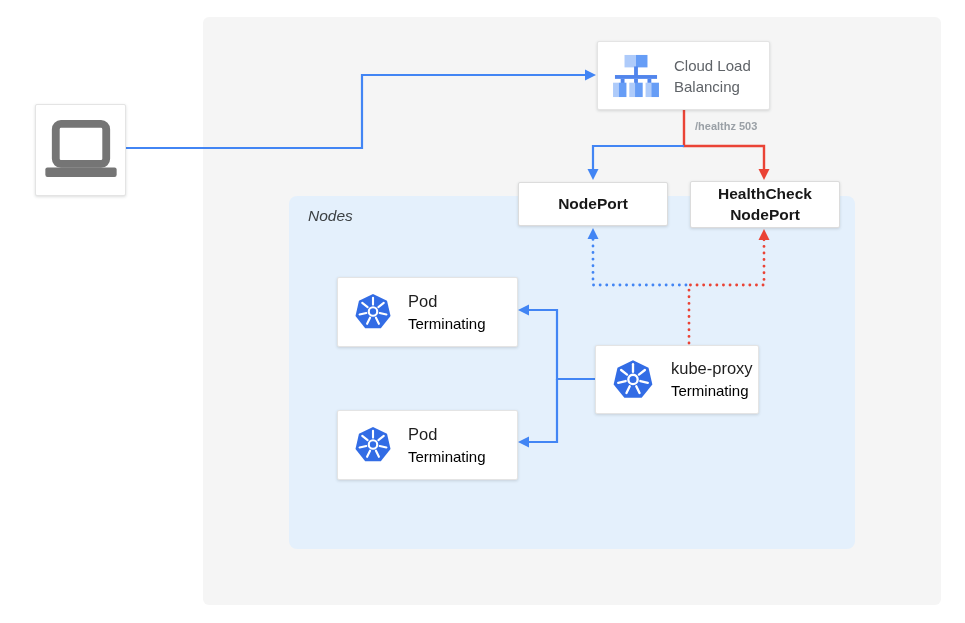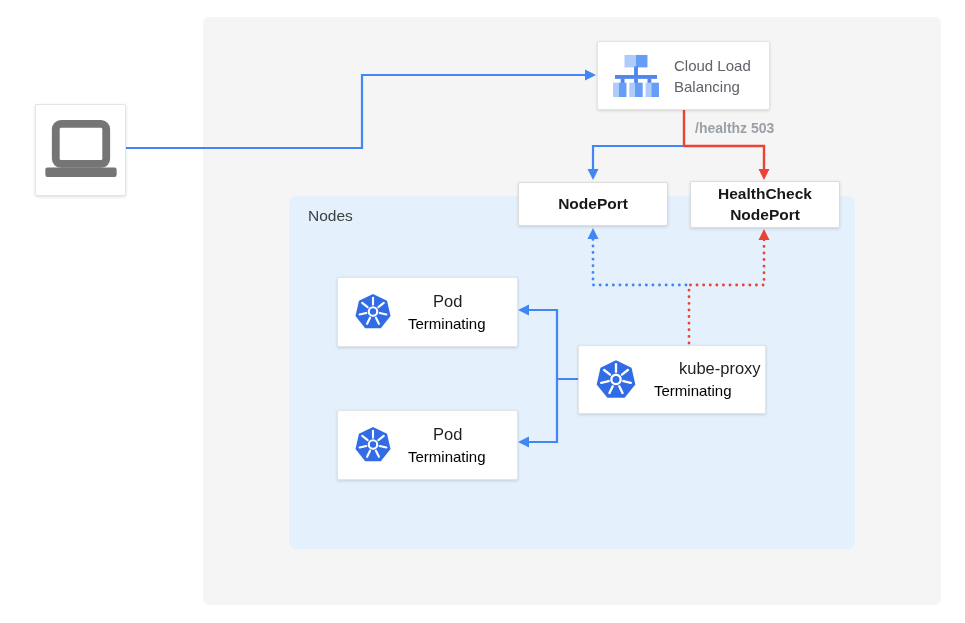--- a/index.html
+++ b/index.html
@@ -6,21 +6,21 @@
   html,body { background:#ffffff; }
   body { font-family:"Liberation Sans","DejaVu Sans",sans-serif; }
   .canvas { position:relative; width:965px; height:623px; background:#ffffff; overflow:hidden; }
 
   .gray-area {
     position:absolute; left:203px; top:17px; width:738px; height:588px;
     background:#f5f5f5; border-radius:6px; z-index:1;
   }
   .nodes-area {
     position:absolute; left:289px; top:196px; width:566px; height:353px;
-    background:#e4f0fc; border-radius:8px; z-index:2;
+    background:#e4f0fc; border-radius:8px; z-index:2;font-style:italic;
   }
   .nodes-label {
     position:absolute; left:19px; top:11px; font-size:15.5px; color:#3c4043;
   }
 
   svg.wires { position:absolute; left:0; top:0; z-index:5; pointer-events:none; }
 
   .card {
     position:absolute; background:#ffffff; z-index:10;
     border:1px solid #e4e4e4; border-radius:2px;
@@ -34,27 +34,27 @@
 
   .port-card { justify-content:center; text-align:center; border:1px solid #dcdcdc; }
   .nodeport-card { left:518px; top:182px; width:150px; height:44px; }
   .healthcheck-card { left:690px; top:181px; width:150px; height:47px; }
   .port-label { font-weight:bold; font-size:15.5px; color:#181818; line-height:1.35; width:120px; margin:0 auto; }
   .nodeport-card .port-label { width:auto; }
 
   .k8s-card { gap:16px; padding-left:16px; }
   .pod1-card { left:337px; top:277px; width:181px; height:70px; }
   .pod2-card { left:337px; top:410px; width:181px; height:70px; }
-  .kubeproxy-card { left:578px; top:345px; width:188px; height:69px; gap:17px; }
-  .k8s-title { font-size:16.5px; color:#1f1f1f; line-height:1.45;margin-left:25px; }
+  .kubeproxy-card { left:595px; top:345px; width:164px; height:69px; gap:17px; }
+  .k8s-title { font-size:16.5px; color:#1f1f1f; line-height:1.45; }
   .k8s-sub { font-size:15px; color:#000000; line-height:1.35; }
 
   .healthz-label {
     position:absolute; left:695px; top:120px; z-index:10;
-    font-size:14px; font-weight:bold; color:#9aa0a6;
+    font-size:11px; font-weight:bold; color:#9aa0a6;
   }
 </style>
 </head>
 <body>
 
 <div class="canvas">
 
   <div class="gray-area"></div>
 
   <div class="nodes-area">

